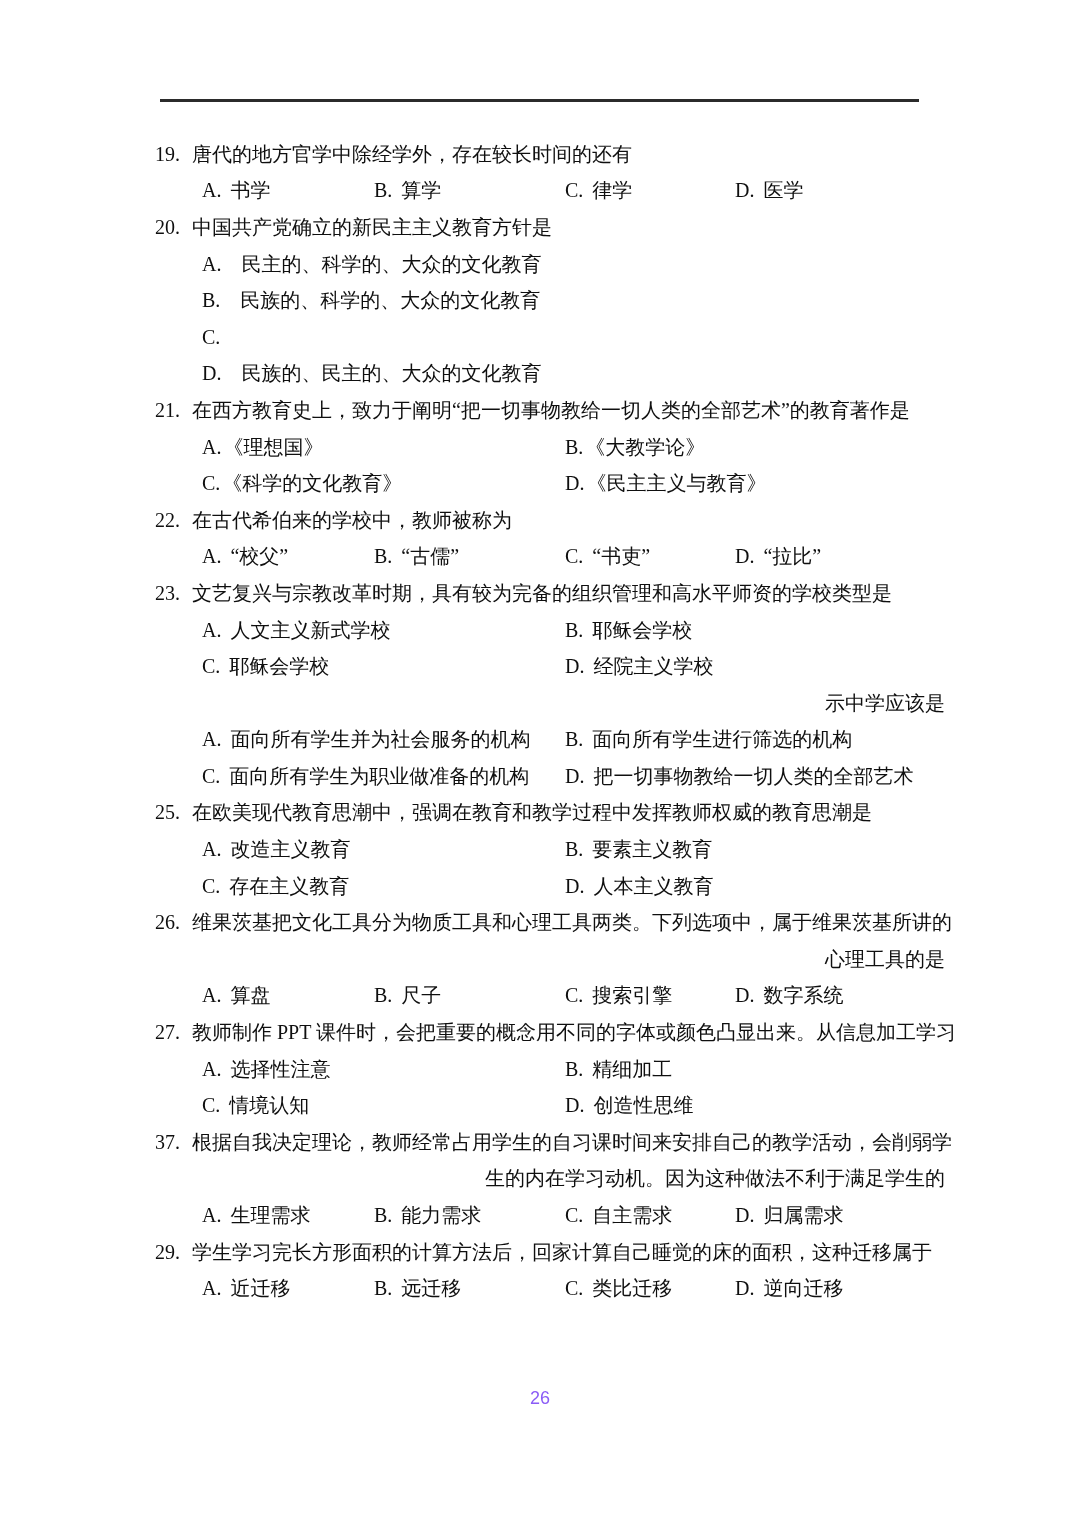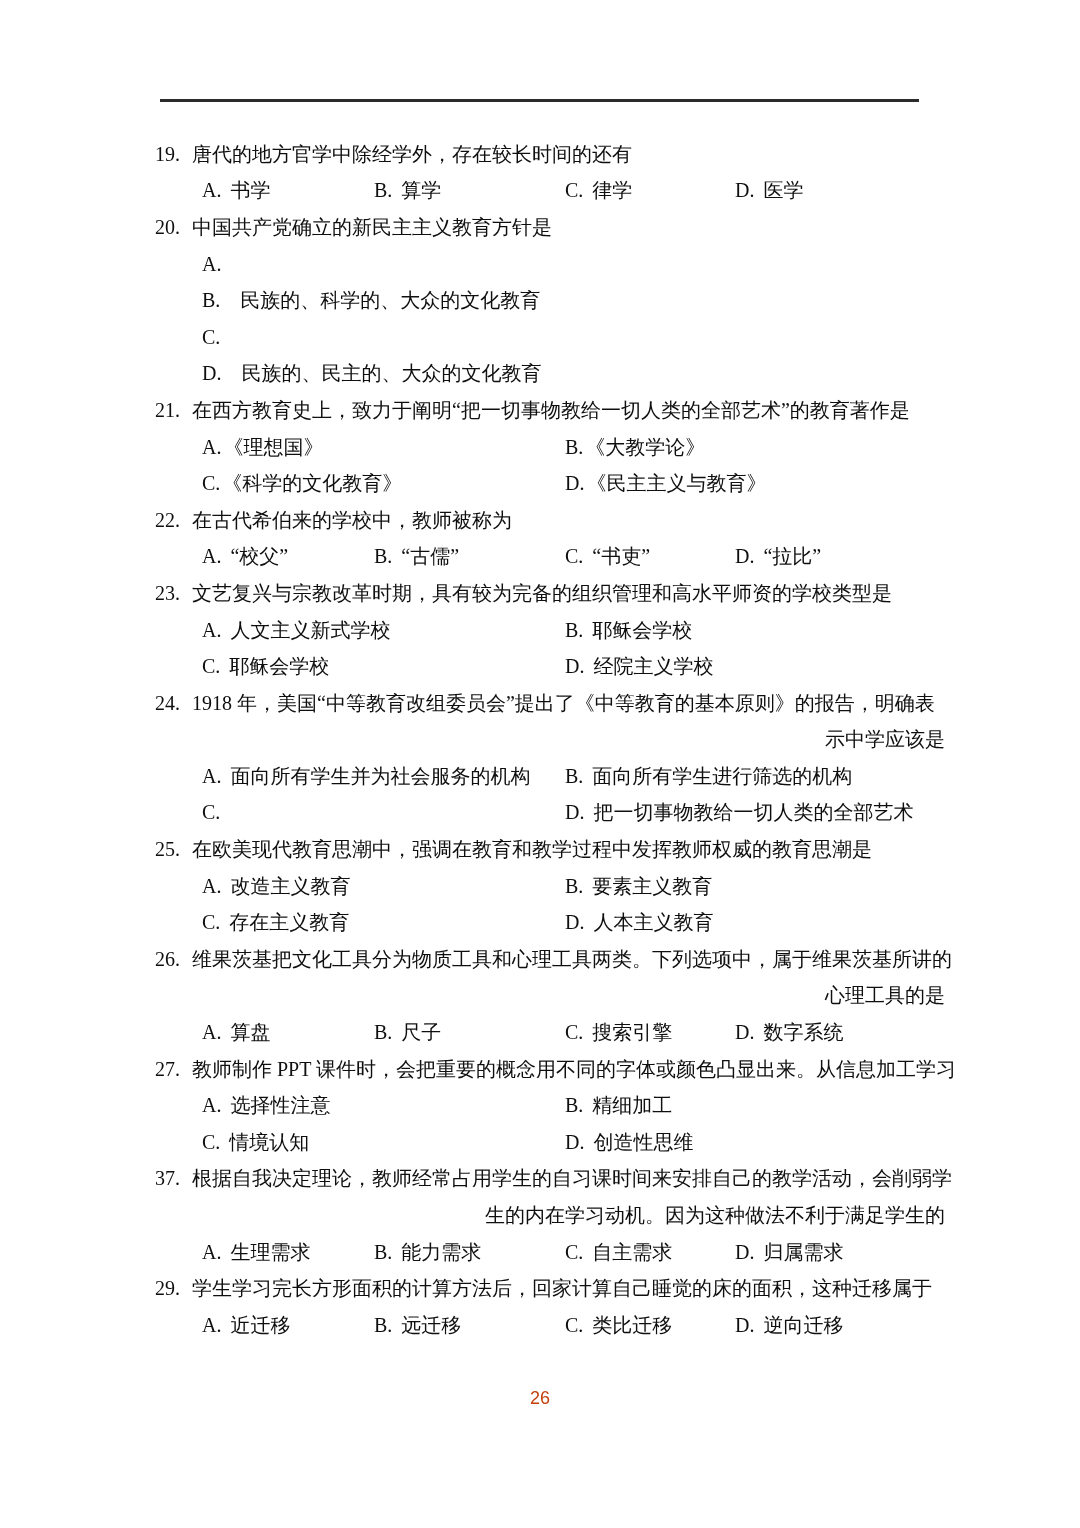--- a/index.html
+++ b/index.html
@@ -15,21 +15,21 @@
   .opts{padding-left:47px;display:grid;align-items:center;}
   .row4{grid-template-columns:172px 191px 170px auto;}
   .grid2{grid-template-columns:363px auto;}
   .row1{grid-template-columns:auto;}
   .opt{display:flex;align-items:center;}
   .olabel{margin-right:9px;}
   .opt.wide .olabel{margin-right:20px;}
   .opt.tight .olabel{margin-right:2px;}
   .pagenum{
     position:absolute;top:1388px;left:0;width:100%;text-align:center;
-    font-family:"Liberation Sans","DejaVu Sans",sans-serif;font-size:18px;color:#c2410c;
+    font-family:"Liberation Sans","DejaVu Sans",sans-serif;font-size:18px;color:#8b5cf6;
   }
 </style>
 </head>
 <body>
 
 <div class="page">
   <div class="top-rule"></div>
 
   <div class="content">
 
@@ -59,20 +59,21 @@
     </div>
 
     <div>
       <div class="line">
         <span class="qnum">20.</span>
         <span>中国共产党确立的新民主主义教育方针是</span>
       </div>
       <div class="line opts row1">
         <span class="opt wide">
             <span class="olabel">A.</span>
+            <span>民主的、科学的、大众的文化教育</span>
           </span>
       </div>
       <div class="line opts row1">
         <span class="opt wide">
             <span class="olabel">B.</span>
             <span>民族的、科学的、大众的文化教育</span>
           </span>
       </div>
       <div class="line opts row1">
         <span class="opt wide">
@@ -160,40 +161,37 @@
             <span>耶稣会学校</span>
           </span>
         <span class="opt">
             <span class="olabel">D.</span>
             <span>经院主义学校</span>
           </span>
       </div>
     </div>
 
     <div>
-      <div class="line">
-        <span class="qnum">24.</span>
-        <span>1918 年，美国“中等教育改组委员会”提出了《中等教育的基本原则》的报告，明确表</span>
-      </div>
       <div class="line cont">
         <span>示中学应该是</span>
       </div>
       <div class="line opts grid2">
         <span class="opt">
             <span class="olabel">A.</span>
             <span>面向所有学生并为社会服务的机构</span>
           </span>
         <span class="opt">
             <span class="olabel">B.</span>
             <span>面向所有学生进行筛选的机构</span>
           </span>
       </div>
       <div class="line opts grid2">
         <span class="opt">
             <span class="olabel">C.</span>
+            <span>面向所有学生为职业做准备的机构</span>
           </span>
         <span class="opt">
             <span class="olabel">D.</span>
             <span>把一切事物教给一切人类的全部艺术</span>
           </span>
       </div>
     </div>
 
     <div>
       <div class="line">

